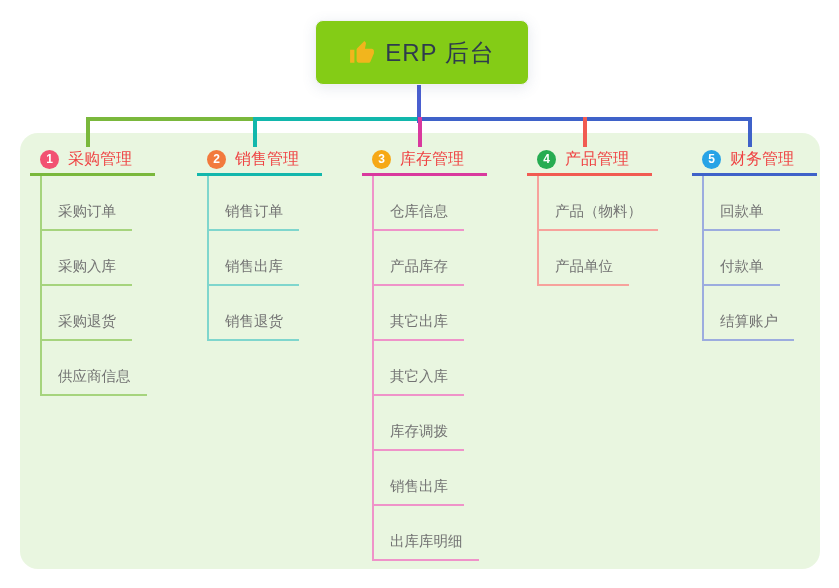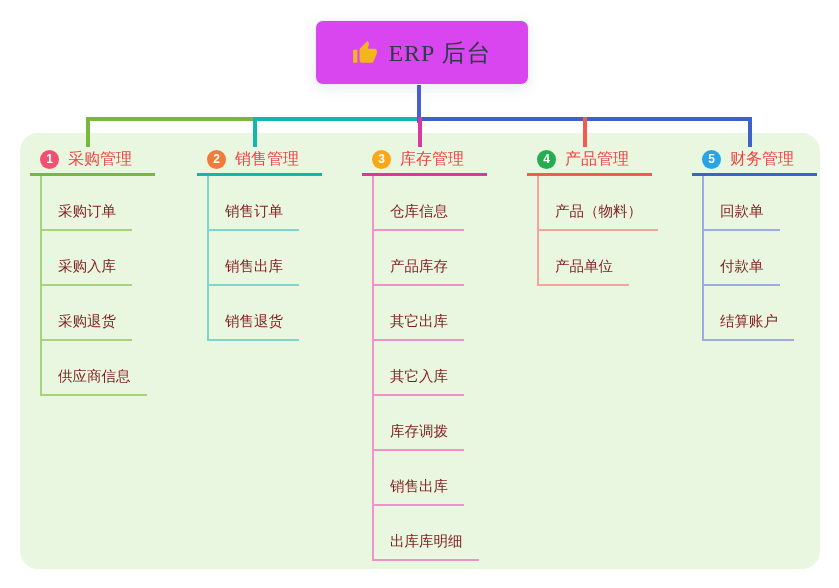--- a/index.html
+++ b/index.html
@@ -3,25 +3,24 @@
 <meta charset="utf-8">
 <style>
   html,body{margin:0;padding:0;}
   body{
     width:839px;height:588px;position:relative;background:#ffffff;overflow:hidden;
     font-family:"Liberation Sans","DejaVu Sans",sans-serif;
   }
   
   .root-node{
     position:absolute;left:315px;top:20px;width:212px;height:63px;
-    background:#d946ef;border:1px solid #f1f1f4;border-radius:8px;
+    background:#84cc16;border:1px solid #f1f1f4;border-radius:8px;
     box-shadow:0 3px 14px rgba(70,90,130,.13);
     display:flex;align-items:center;justify-content:center;gap:10px;
     z-index:3;
-    font-family:Liberation Serif, serif;
   }
   .root-node .root-label{font-size:24px;color:#2e3b4d;letter-spacing:1px;}
   .thumb-icon{width:26px;height:26px;display:block;}
   
   .line{position:absolute;z-index:1;}
   
   .panel{
     position:absolute;left:20px;top:133px;width:800px;height:436px;
     background:#e9f6e0;border-radius:18px;z-index:0;
   }
@@ -44,21 +43,21 @@
     border-left:2px solid var(--lc);
     width:fit-content;
   }
   ul.children li{
     box-sizing:border-box;height:55px;width:fit-content;
     display:flex;align-items:flex-end;
     padding:0 16px 8px 16px;
     border-bottom:2px solid var(--lc);
     white-space:nowrap;
   }
-  ul.children li span{font-size:14.5px;color:#7f1d1d;}
+  ul.children li span{font-size:14.5px;color:#737373;}
 </style>
 </head>
 <body>
 
 <div class="panel"></div>
 
 <div class="root-node">
   <svg class="thumb-icon" viewBox="0 0 24 24">
     <path fill="#f2b51d" d="M1 21h4V9H1v12zM23 10c0-1.1-.9-2-2-2h-6.31l.95-4.57.03-.32c0-.41-.17-.79-.44-1.06L14.17 1 7.58 7.59C7.22 7.95 7 8.45 7 9v10c0 1.1.9 2 2 2h9c.83 0 1.54-.5 1.84-1.22l3.02-7.05c.09-.23.14-.47.14-.73v-2z"></path>
   </svg>

